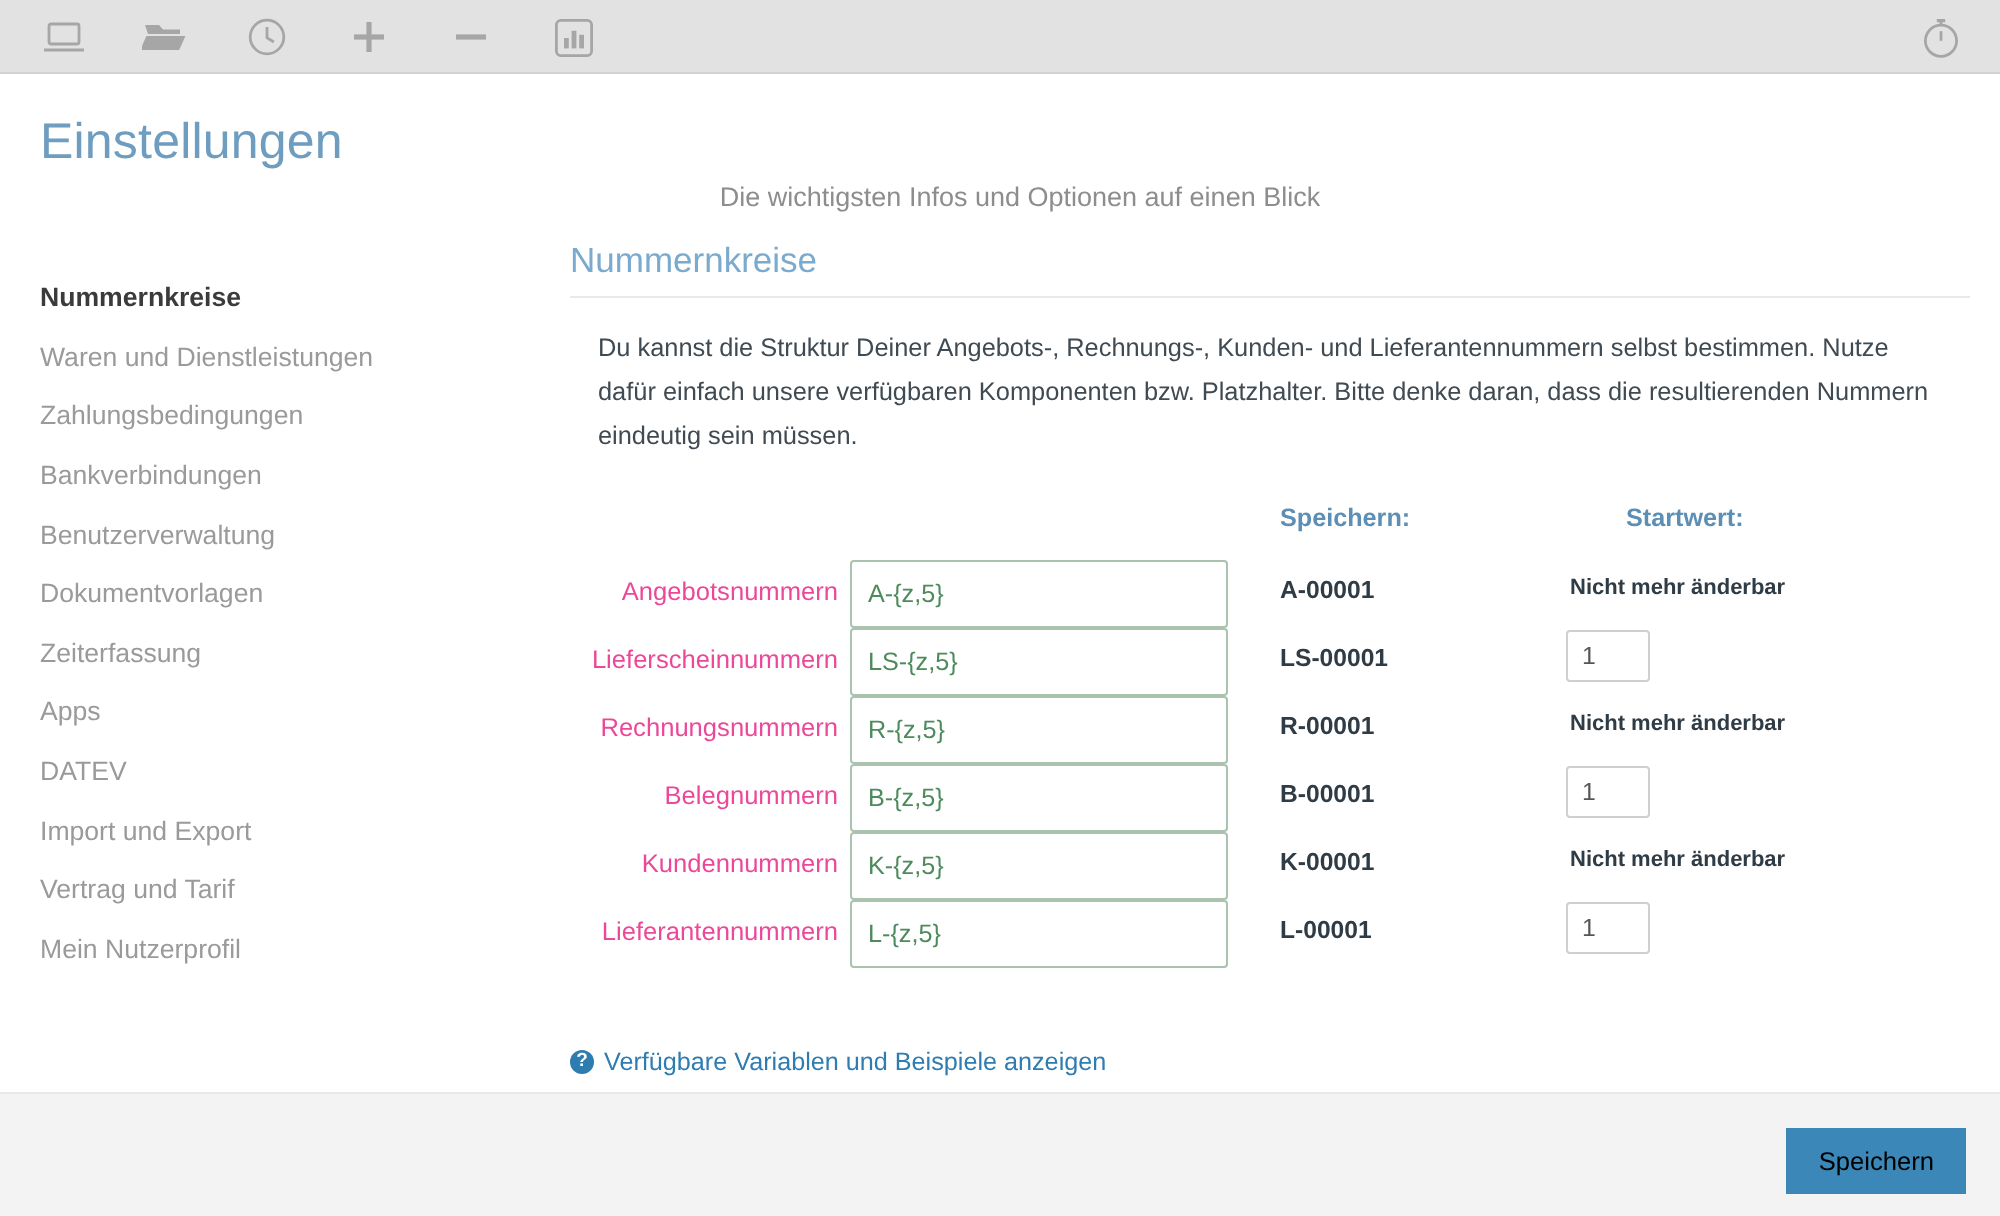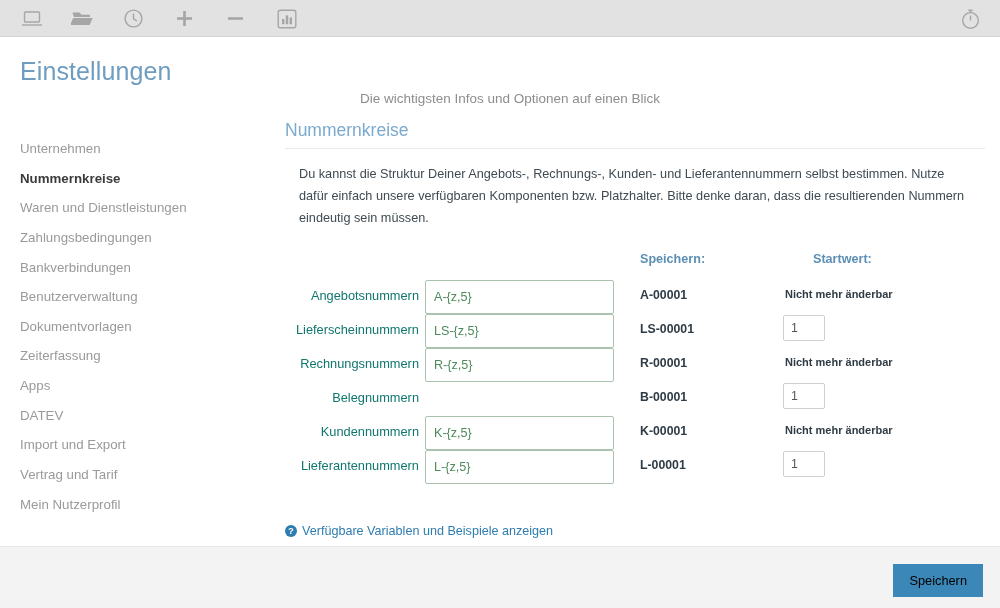--- a/index.html
+++ b/index.html
@@ -73,21 +73,21 @@
   }
   .ch-vorschau { left: 355px; }
   .ch-startwert { left: 528px; }
 
   
   .rows { position: relative; margin-top: 2px; }
   .frow { position: relative; height: 34px; margin-bottom: 0; }
   .frow-label {
     position: absolute; right: 566px; top: 8px;
     width: 230px; text-align: right;
-    font-size: 12.8px; color: #0f766e;
+    font-size: 12.8px; color: #ec4899;
     white-space: nowrap;
   }
   .frow-input {
     position: absolute; left: 140px; top: 0;
     width: 189px; height: 28px;
     border: 1px solid #a9c3ae;
     border-radius: 2px;
     background: #fff;
     color: #4d8a5c;
     font-family: "Liberation Sans", sans-serif;
@@ -214,21 +214,20 @@
   </div>
 
   <div class="page-header">
     <h1 class="page-title">Einstellungen</h1>
     <p class="page-sub">Die wichtigsten Infos und Optionen auf einen Blick</p>
   </div>
 
   <div class="body-wrap">
 
     <nav class="sidebar" id="sidebar">
-        <div class="side-item">Unternehmen</div>
         <div class="side-item active">Nummernkreise</div>
         <div class="side-item">Waren und Dienstleistungen</div>
         <div class="side-item">Zahlungsbedingungen</div>
         <div class="side-item">Bankverbindungen</div>
         <div class="side-item">Benutzerverwaltung</div>
         <div class="side-item">Dokumentvorlagen</div>
         <div class="side-item">Zeiterfassung</div>
         <div class="side-item">Apps</div>
         <div class="side-item">DATEV</div>
         <div class="side-item">Import und Export</div>
@@ -260,20 +259,21 @@
             <input class="frow-start-input" type="text" value="1" style="">
           </div>
           <div class="frow">
             <div class="frow-label">Rechnungsnummern</div>
             <input class="frow-input" type="text" value="R-{z,5}" style="">
             <div class="frow-preview">R-00001</div>
             <div class="frow-start-text">Nicht mehr änderbar</div>
           </div>
           <div class="frow">
             <div class="frow-label">Belegnummern</div>
+            <input class="frow-input" type="text" value="B-{z,5}" style="">
             <div class="frow-preview">B-00001</div>
             <input class="frow-start-input" type="text" value="1" style="">
           </div>
           <div class="frow">
             <div class="frow-label">Kundennummern</div>
             <input class="frow-input" type="text" value="K-{z,5}" style="">
             <div class="frow-preview">K-00001</div>
             <div class="frow-start-text">Nicht mehr änderbar</div>
           </div>
           <div class="frow">

